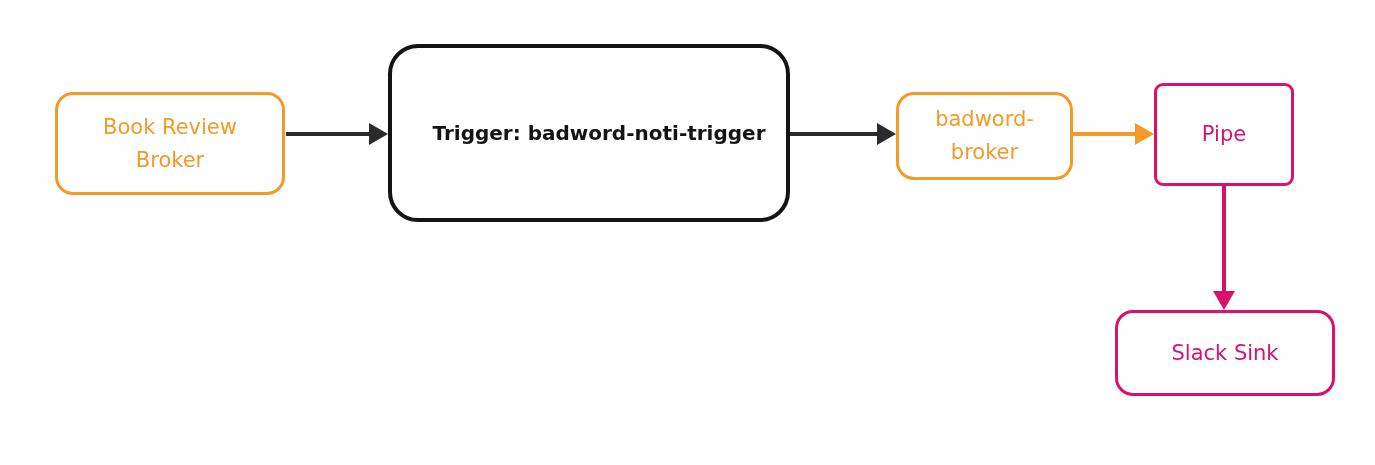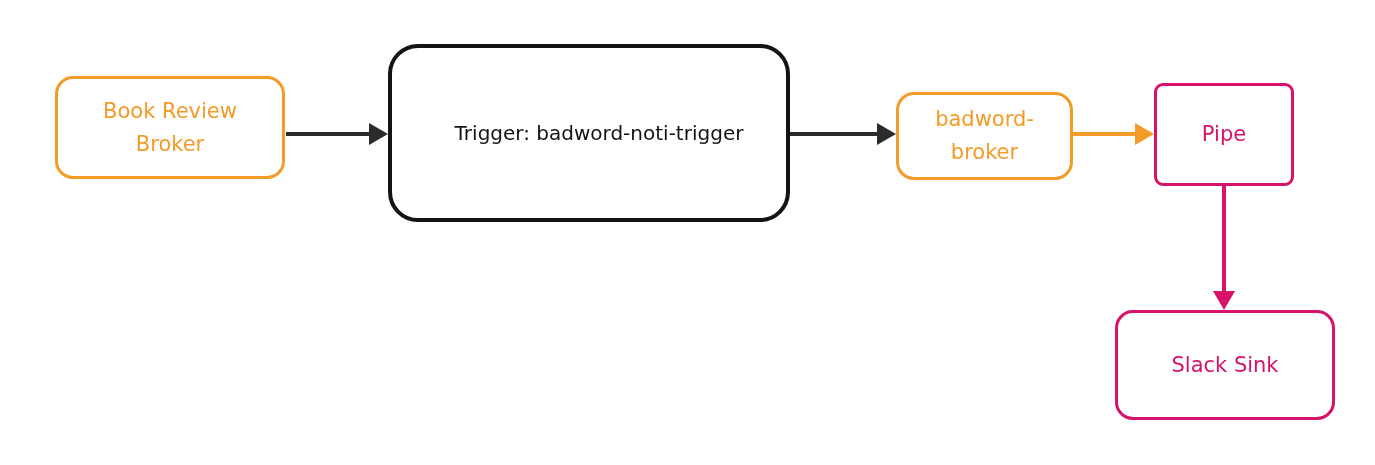--- a/index.html
+++ b/index.html
@@ -28,28 +28,28 @@
     justify-content: center;
     text-align: center;
     line-height: 33px;
     font-size: 21px;
   }
   .node .line { white-space: nowrap; }
   .node.orange { border: 3px solid var(--orange); color: var(--orange); }
   .node.pink   { border: 3px solid var(--pink);   color: var(--pink); }
   .node.dark   { border: 4px solid var(--dark);   color: var(--dark); }
 
-  #n-book    { left: 55px;   top: 76px;  width: 230px; height: 103px; border-radius: 18px; }
+  #n-book    { left: 55px;   top: 92px;  width: 230px; height: 103px; border-radius: 18px; }
   #n-trigger { left: 388px;  top: 44px;  width: 402px; height: 178px; border-radius: 30px;
                font-size: 20px; line-height: 34px; }
   #n-badword { left: 896px;  top: 92px;  width: 177px; height: 88px;  border-radius: 18px; }
   #n-pipe    { left: 1154px; top: 83px;  width: 140px; height: 103px; border-radius: 9px; }
-  #n-slack   { left: 1115px; top: 310px; width: 220px; height: 110px; border-radius: 18px; }
+  #n-slack   { left: 1115px; top: 310px; width: 220px; height: 86px; border-radius: 18px; }
 
-  .b { font-weight: normal; margin-left: 20px; }
+  .b { font-weight: bold; margin-left: 20px; }
 
   
   .edge-h {
     position: absolute;
     height: 22px;
     display: flex;
     align-items: center;
   }
   .edge-h .shaft { flex: 1; height: 4px; background: var(--c); }
   .edge-h .head  {

